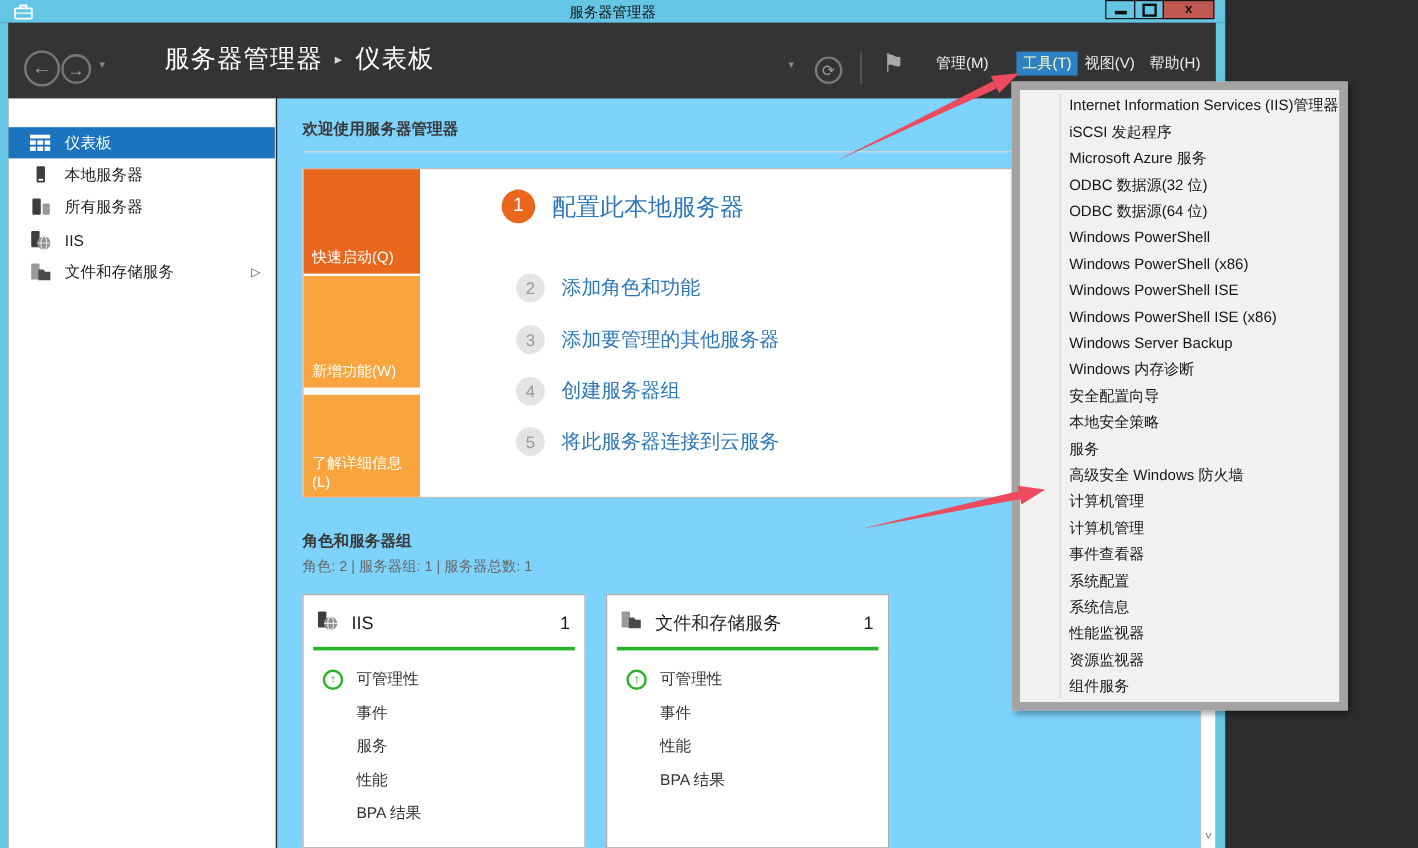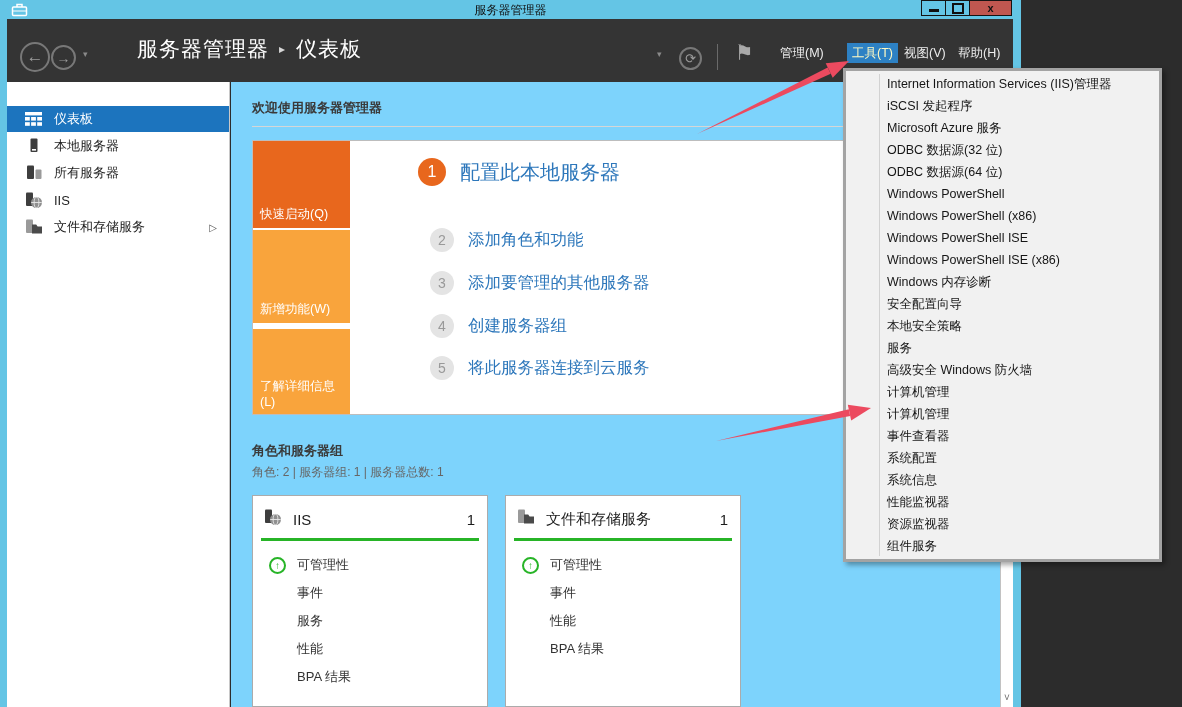--- a/index.html
+++ b/index.html
@@ -71,21 +71,21 @@
   .card-count{margin-left:auto;}
   .green-rule{margin:9px 8px 0 8px;height:3px;background:var(--c-green);}
   .card-rows{padding:10px 0 0 16px;}
   .c-row{height:28px;display:flex;align-items:center;gap:11px;font-size:13px;color:#333;}
   .up-badge{width:17px;height:17px;border:2px solid var(--c-green);border-radius:50%;box-sizing:border-box;color:var(--c-green);font-size:10px;font-weight:bold;display:flex;align-items:center;justify-content:center;}
   .row-spacer{width:17px;height:17px;}
   
   .scrollbar{position:absolute;left:1000px;top:82px;width:13px;height:625px;background:#fff;border-left:1px solid #c2c2c2;box-sizing:border-box;}
   .scroll-down{position:absolute;left:0;right:0;bottom:2px;height:15px;color:#6e6e6e;font-size:10px;text-align:center;line-height:15px;}
   
-  .menu-popup{position:absolute;left:843px;top:68px;width:319px;background:#f1f1f1;border:3px solid #a3a3a3;box-sizing:border-box;padding:2px 0;box-shadow:3px 3px 5px rgba(0,0,0,.35);}
+  .menu-popup{position:absolute;left:843px;top:68px;width:280px;background:#f1f1f1;border:7px solid #a3a3a3;box-sizing:border-box;padding:2px 0;box-shadow:3px 3px 5px rgba(0,0,0,.35);}
   .menu-popup::before{content:"";position:absolute;left:33px;top:3px;bottom:3px;width:1px;background:#d2d2d2;}
   .menu-item{height:22px;line-height:22px;padding-left:41px;font-size:12.5px;color:#161616;white-space:nowrap;}
   
   .arrows{position:absolute;left:0;top:0;width:1182px;height:707px;pointer-events:none;}
 </style>
 </head>
 <body>
 
 <div class="window">
 
@@ -322,20 +322,21 @@
   <div>
       <div class="menu-item">Internet Information Services (IIS)管理器</div>
       <div class="menu-item">iSCSI 发起程序</div>
       <div class="menu-item">Microsoft Azure 服务</div>
       <div class="menu-item">ODBC 数据源(32 位)</div>
       <div class="menu-item">ODBC 数据源(64 位)</div>
       <div class="menu-item">Windows PowerShell</div>
       <div class="menu-item">Windows PowerShell (x86)</div>
       <div class="menu-item">Windows PowerShell ISE</div>
       <div class="menu-item">Windows PowerShell ISE (x86)</div>
+      <div class="menu-item">Windows Server Backup</div>
       <div class="menu-item">Windows 内存诊断</div>
       <div class="menu-item">安全配置向导</div>
       <div class="menu-item">本地安全策略</div>
       <div class="menu-item">服务</div>
       <div class="menu-item">高级安全 Windows 防火墙</div>
       <div class="menu-item">计算机管理</div>
       <div class="menu-item">计算机管理</div>
       <div class="menu-item">事件查看器</div>
       <div class="menu-item">系统配置</div>
       <div class="menu-item">系统信息</div>

